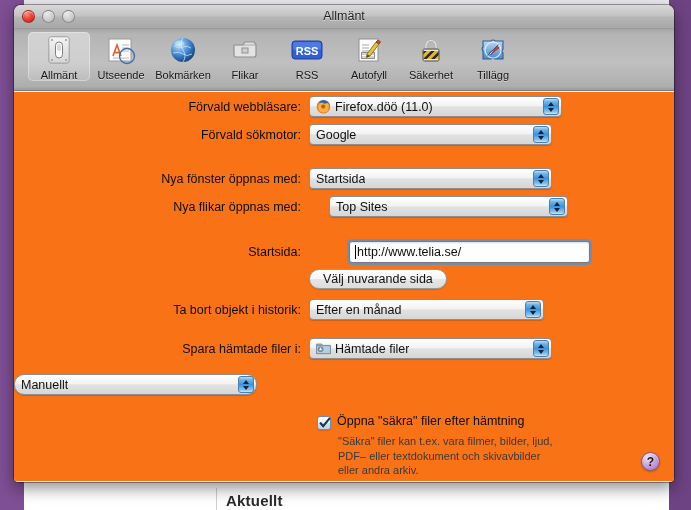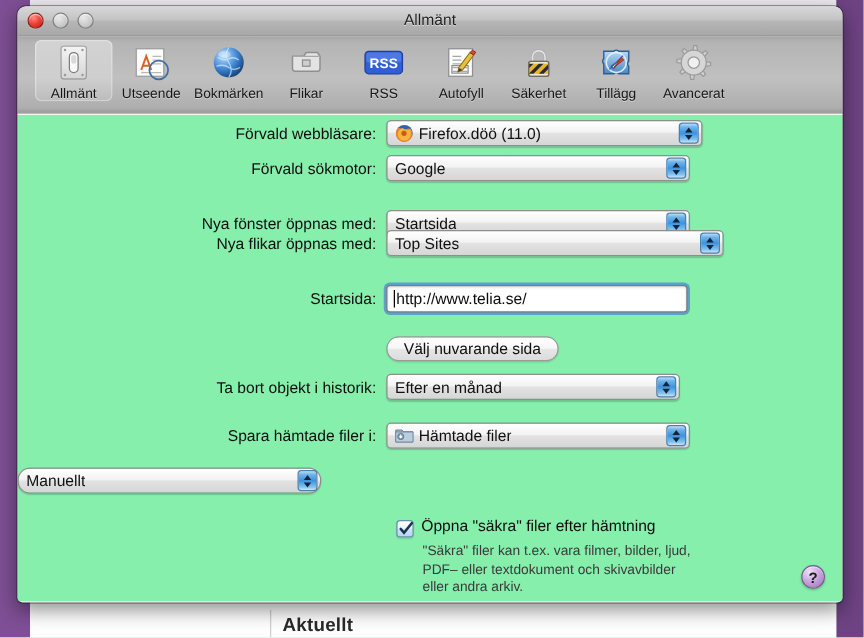--- a/index.html
+++ b/index.html
@@ -98,21 +98,21 @@
   .tb-item.selected {
     background: linear-gradient(to bottom, rgba(255,255,255,0.42), rgba(255,255,255,0.12));
     border-radius: 5px;
     box-shadow: inset 0 0 0 1px rgba(255,255,255,0.35);
   }
 
   
   .pane {
     position: relative;
     height: 390px;
-    background: #86efac;
+    background: #f97316;
     border-top: 1px solid #f6f6f6;
   }
 
   .row {
     position: absolute; left: 0; width: 100%;
     display: flex; align-items: center;
   }
   .lbl {
     width: 295px; text-align: right; padding-right: 8px;
     font-size: 12.5px; color: #0e0e0e; white-space: nowrap;
@@ -346,39 +346,20 @@
             </defs>
           <path d="M5 6 h8 a2.6 2.6 0 0 1 4 0 h8 v8 a2.6 2.6 0 0 0 0 4 v6 h-8 a2.6 2.6 0 0 0 -4 0 h-8 v-8 a2.6 2.6 0 0 1 0 -4z" fill="url(#pz)" stroke="#2f5e92" stroke-width="1.1"></path>
           <circle cx="15" cy="15" r="8" fill="none" stroke="#e8f3ff" stroke-width="1.2" opacity="0.9"></circle>
           <path d="M9.5 20.5 L20.5 9.5 M11 18 l8-6 l-6 8z" fill="#ffffff" stroke="#2f5e92" stroke-width="0.9"></path>
           <path d="M19 11 l-6 8 l8-6z" fill="#d93f2f" stroke="#8d2318" stroke-width="0.6"></path>
         </svg>
       </span>
       <span class="tb-label">Tillägg</span>
     </div>
 
-    <div class="tb-item">
-      <span class="glyph">
-        <svg width="30" height="30" viewBox="0 0 30 30">
-          <g fill="#cfcfcf" stroke="#9b9b9b" stroke-width="1">
-            <path d="M15 1.5 l2.4 0 l0.6 4 l-3.6 0z"></path>
-            <path d="M15 28.5 l-2.4 0 l-0.6 -4 l3.6 0z"></path>
-            <path d="M1.5 15 l0 -2.4 l4 -0.6 l0 3.6z"></path>
-            <path d="M28.5 15 l0 2.4 l-4 0.6 l0 -3.6z"></path>
-            <path d="M5.6 5.6 l1.7 -1.7 l3.1 2.6 l-2.5 2.5z"></path>
-            <path d="M24.4 24.4 l-1.7 1.7 l-3.1 -2.6 l2.5 -2.5z"></path>
-            <path d="M24.4 5.6 l1.7 1.7 l-2.6 3.1 l-2.5 -2.5z"></path>
-            <path d="M5.6 24.4 l-1.7 -1.7 l2.6 -3.1 l2.5 2.5z"></path>
-          </g>
-          <circle cx="15" cy="15" r="10" fill="#d6d6d6" stroke="#9b9b9b"></circle>
-          <circle cx="15" cy="15" r="4.6" fill="#f0f0f0" stroke="#9b9b9b"></circle>
-        </svg>
-      </span>
-      <span class="tb-label">Avancerat</span>
-    </div>
   </div>
 
   <div class="pane">
 
     <div class="row" style="top:4px;">
       <div class="lbl">Förvald webbläsare:</div>
       <div class="popup" style="width:253px;">
         <span class="mini">
           <svg width="15" height="15" viewBox="0 0 15 15">
             <circle cx="7.5" cy="7.5" r="6.6" fill="#2f62a8"></circle>
@@ -410,32 +391,32 @@
       <div class="lbl">Nya fönster öppnas med:</div>
       <div class="popup" style="width:243px;">
         <span class="ptext">Startsida</span>
         <span class="arrows">
             <i class="up"></i>
             <i class="dn"></i>
           </span>
       </div>
     </div>
 
-    <div class="row" style="top:92px;">
+    <div class="row" style="top:104px;">
       <div class="lbl">Nya flikar öppnas med:</div>
-      <div class="popup" style="width:270px;">
+      <div class="popup" style="width:239px;margin-left:20px;">
         <span class="ptext">Top Sites</span>
         <span class="arrows">
             <i class="up"></i>
             <i class="dn"></i>
           </span>
       </div>
     </div>
 
-    <div class="row" style="top:136px;">
+    <div class="row" style="top:149px;gap:40px;">
       <div class="lbl">Startsida:</div>
       <div class="textfield" style="width:241px;" placeholder="http://">
         <span class="caret"></span>
         <span>http://www.telia.se/</span>
       </div>
     </div>
 
     <div class="row" style="top:177px;">
       <div class="lbl" style="width:295px;"></div>
       <div class="pill">Välj nuvarande sida</div>

